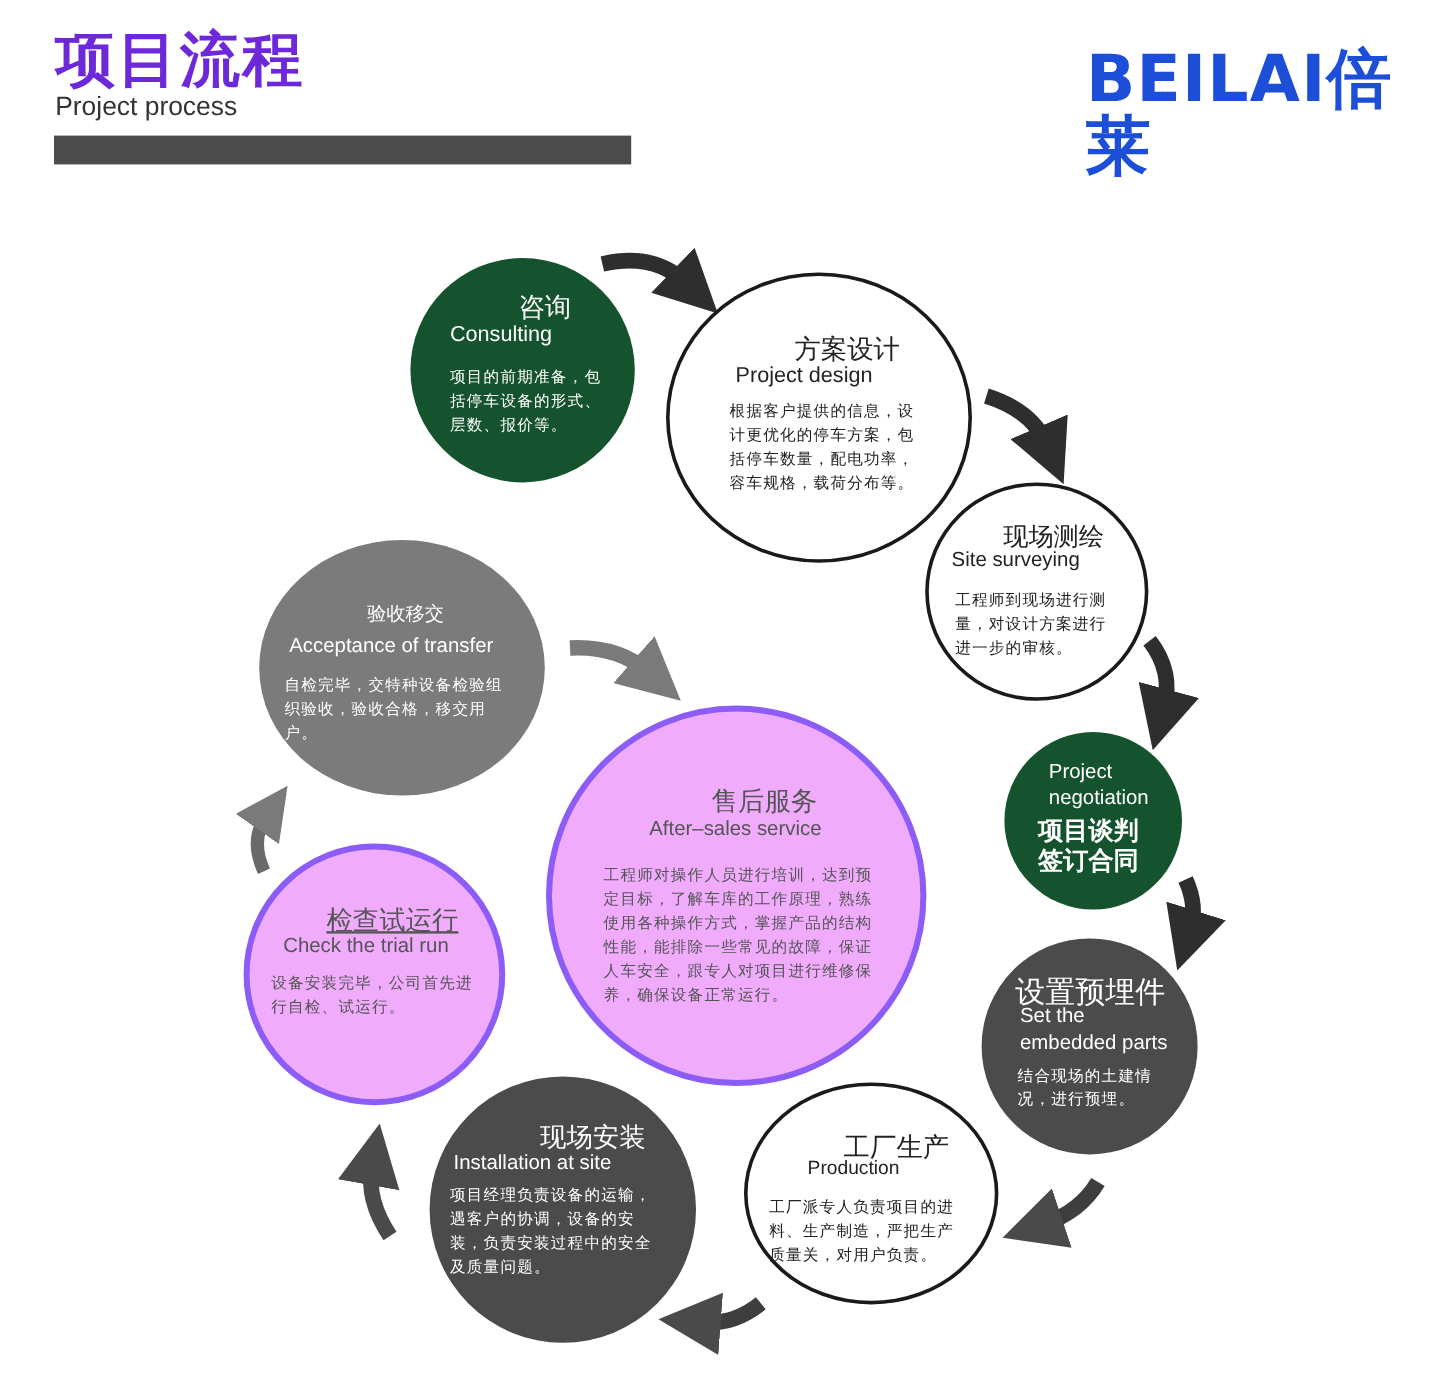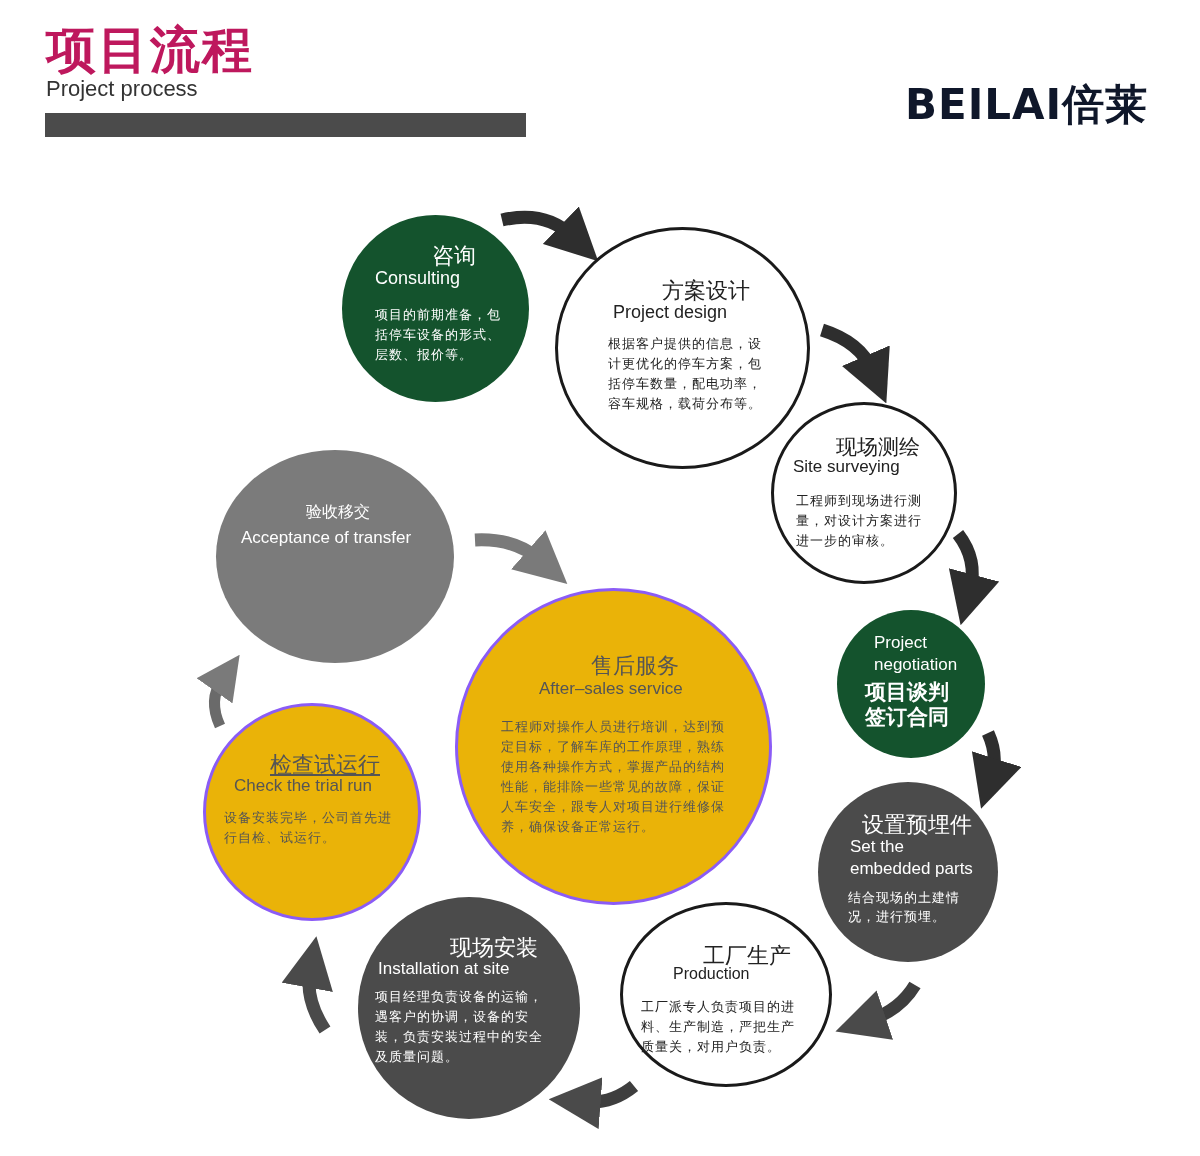--- a/index.html
+++ b/index.html
@@ -1,37 +1,37 @@
 <!DOCTYPE html>
 <html><head>
 <meta charset="utf-8">
 <style>
   html, body { margin: 0; padding: 0; background: #ffffff; }
   body { width: 1200px; height: 1156px; position: relative; overflow: hidden;
          font-family: "Liberation Sans", "DejaVu Sans", sans-serif; }
 
   .header-title { position: absolute; left: 46px; top: 22px; font-size: 50px; font-weight: bold;
-                  color: #be185d; letter-spacing: 2px; line-height: 56px; font-family: "DejaVu Sans", sans-serif; text-align: center; }
+                  color: #6d28d9; letter-spacing: 2px; line-height: 56px; font-family: "DejaVu Sans", sans-serif; text-align: center; }
   .header-sub { position: absolute; left: 46px; top: 76px; font-size: 22px; color: #333; line-height: 26px; }
   .header-bar { position: absolute; left: 45px; top: 113px; width: 481px; height: 24px; background: #4b4b4b; }
-  .brand { position: absolute; left: 905px; top: 38px; font-size: 42px; font-weight: bold; color: #0f172a;
-           line-height: 56px; letter-spacing: 1px; font-family: "DejaVu Sans", sans-serif; margin-top: 39px; }
+  .brand { position: absolute; left: 905px; top: 38px; font-size: 54px; font-weight: bold; color: #1d4ed8;
+           line-height: 56px; letter-spacing: 1px; font-family: "DejaVu Sans", sans-serif; }
 
   svg.arrows { position: absolute; left: 0; top: 0; }
 
   .step { position: absolute; border-radius: 50%; box-sizing: border-box; }
   .step .t-cn, .step .t-en, .step .t-desc { position: absolute; white-space: pre-line; }
   .t-cn { font-family: "DejaVu Sans", sans-serif; }
   .t-desc { font-family: "DejaVu Sans", sans-serif; letter-spacing: 1px; }
 
   .dark { background: #14532d; color: #ffffff; }
   .mid  { background: #4b4b4b; color: #ffffff; }
   .grey { background: #7b7b7b; color: #ffffff; }
   .outline { background: #ffffff; border: 3px solid #1a1a1a; color: #222; }
-  .outline-grey { background: #eab308; border: 3px solid #8b5cf6; color: #555; }
+  .outline-grey { background: #f0abfc; border: 5px solid #8b5cf6; color: #555; }
 </style>
 </head>
 <body>
 
 <div class="header-title">项目流程</div>
 <div class="header-sub">Project process</div>
 <div class="header-bar"></div>
 <div class="brand">BEILAI倍莱</div>
 
 <svg class="arrows" width="1200" height="1156">
@@ -85,21 +85,21 @@
 </div>
 
 <div class="step dark" style="left:837px; top:610px; width:148px; height:148px;">
   <div class="t-en" style="left:37px; top:22px; font-size:17px; line-height:22px;">Project
 negotiation</div>
   <div class="t-cn" style="left:28px; top:70px; font-size:21px; line-height:25px;font-weight:bold;">项目谈判
 签订合同</div>
 </div>
 
 <div class="step mid" style="left:818px; top:782px; width:180px; height:180px;">
-  <div class="t-cn" style="left:44px; top:28px; font-size:22px;">设置预埋件</div>
+  <div class="t-cn" style="left:28px; top:28px; font-size:25px;">设置预埋件</div>
   <div class="t-en" style="left:32px; top:54px; font-size:17px; line-height:22px;">Set the
 embedded parts</div>
   <div class="t-desc" style="left:30px; top:106px; font-size:13px; line-height:19px;">结合现场的土建情
 况，进行预埋。</div>
 </div>
 
 <div class="step outline" style="left:620px; top:902px; width:212px; height:185px;">
   <div class="t-cn" style="left:80px; top:36px; font-size:22px;">工厂生产</div>
   <div class="t-en" style="left:50px; top:60px; font-size:16px;">Production</div>
   <div class="t-desc" style="left:18px; top:92px; font-size:13px; line-height:20px;">工厂派专人负责项目的进
@@ -119,20 +119,23 @@
 <div class="step outline-grey" style="left:203px; top:703px; width:218px; height:218px;">
   <div class="t-cn" style="left:64px; top:44px; font-size:22px;text-decoration:underline;">检查试运行</div>
   <div class="t-en" style="left:28px; top:70px; font-size:17px;">Check the trial run</div>
   <div class="t-desc" style="left:18px; top:102px; font-size:13px; line-height:20px;">设备安装完毕，公司首先进
 行自检、试运行。</div>
 </div>
 
 <div class="step grey" style="left:216px; top:450px; width:238px; height:213px;">
   <div class="t-cn" style="left:90px; top:52px; font-size:16px;">验收移交</div>
   <div class="t-en" style="left:25px; top:78px; font-size:17px;">Acceptance of transfer</div>
+  <div class="t-desc" style="left:21px; top:112px; font-size:13px; line-height:20px;">自检完毕，交特种设备检验组
+织验收，验收合格，移交用
+户。</div>
 </div>
 
 <div class="step outline-grey" style="left:455px; top:588px; width:317px; height:317px;">
   <div class="t-cn" style="left:133px; top:60px; font-size:22px;">售后服务</div>
   <div class="t-en" style="left:81px; top:88px; font-size:17px;">After–sales service</div>
   <div class="t-desc" style="left:43px; top:126px; font-size:13px; line-height:20px;font-family:Liberation Serif, serif;">工程师对操作人员进行培训，达到预
 定目标，了解车库的工作原理，熟练
 使用各种操作方式，掌握产品的结构
 性能，能排除一些常见的故障，保证
 人车安全，跟专人对项目进行维修保

